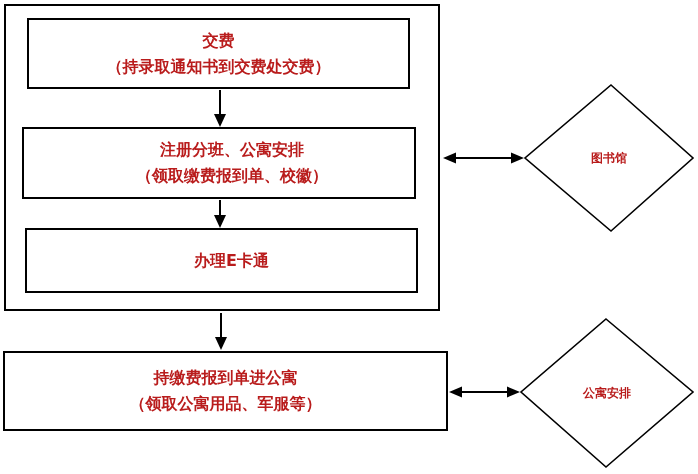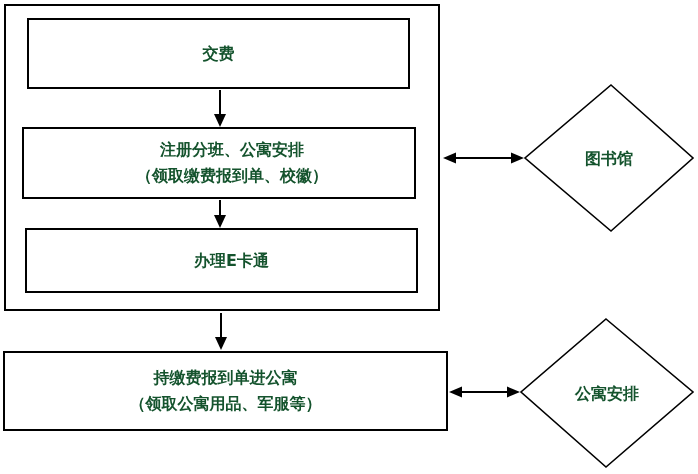--- a/index.html
+++ b/index.html
@@ -6,21 +6,21 @@
     margin: 0;
     padding: 0;
     background: #ffffff;
   }
   .canvas {
     position: relative;
     width: 698px;
     height: 474px;
     background: #ffffff;
     font-family: "DejaVu Sans", "Liberation Sans", sans-serif;
-    color: #14532d;
+    color: #b91c1c;
     overflow: hidden;
   }
   .svg-layer {
     position: absolute;
     left: 0;
     top: 0;
     width: 698px;
     height: 474px;
     pointer-events: none;
   }
@@ -52,21 +52,21 @@
   .box-register { left: 22px; top: 127px; width: 394px; height: 72px; padding-left: 26px; }
   .box-ecard    { left: 25px; top: 228px; width: 393px; height: 65px; padding-left: 20px; }
   .box-dorm     { left: 3px;  top: 351px; width: 445px; height: 80px; }
   .diamond-label {
     position: absolute;
     display: flex;
     flex-direction: column;
     align-items: center;
     justify-content: center;
     text-align: center;
-    font-size: 16px;
+    font-size: 12px;
     font-weight: bold;
     line-height: 27px;
   }
   .diamond-label-library { left: 525px; top: 85px;  width: 168px; height: 146px; }
   .diamond-label-dorms   { left: 521px; top: 319px; width: 172px; height: 148px; }
   .node span, .diamond-label span { display: block; }
 </style>
 </head>
 <body>
 
@@ -93,20 +93,21 @@
     <polygon points="443,158 456,152.5 456,163.5" fill="#000000"></polygon>
     <polygon points="524,158 511,152.5 511,163.5" fill="#000000"></polygon>
 
     <line x1="458" y1="392" x2="512" y2="392" stroke="#000000" stroke-width="2"></line>
     <polygon points="449,392 462,386.5 462,397.5" fill="#000000"></polygon>
     <polygon points="520,392 507,386.5 507,397.5" fill="#000000"></polygon>
   </svg>
 
   <div class="node box-pay">
     <span>交费</span>
+    <span>（持录取通知书到交费处交费）</span>
   </div>
 
   <div class="node box-register">
     <span>注册分班、公寓安排</span>
     <span>（领取缴费报到单、校徽）</span>
   </div>
 
   <div class="node box-ecard">
     <span>办理E卡通</span>
   </div>

